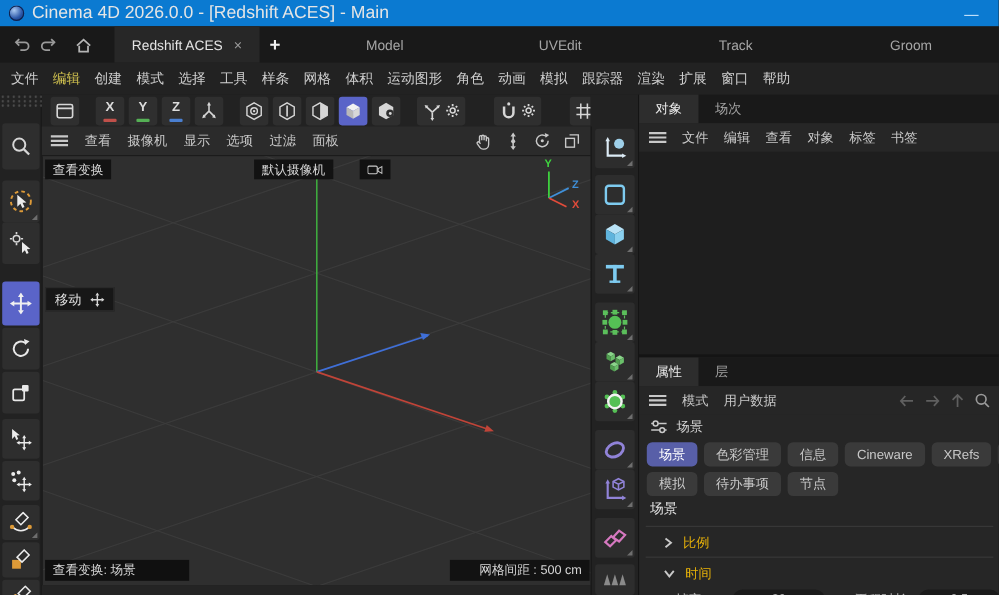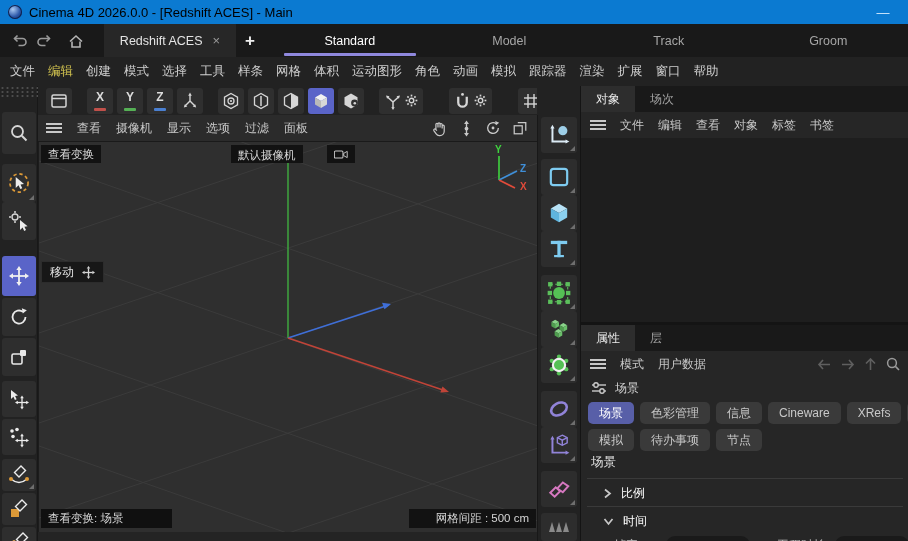--- a/index.html
+++ b/index.html
@@ -5,21 +5,21 @@
   *{margin:0;padding:0;box-sizing:border-box}
   html,body{width:908px;height:541px;overflow:hidden;background:#1b1b1b;
     font-family:"Liberation Sans","DejaVu Sans",sans-serif;color:#cfcfcf}
   #app{position:relative;width:908px;height:541px;background:#222}
   .abs{position:absolute}
   svg{display:block}
 
   
   .titlebar{left:0;top:0;width:908px;height:24px;background:#0b7ad1;display:flex;align-items:center;padding:0 8px;gap:7px}
   .logo{width:14px;height:14px;border-radius:50%;background:radial-gradient(circle at 35% 32%,#a9c9f2,#2b57a8 55%,#13295c);box-shadow:inset 0 0 0 1px #0c2250}
-  .wtitle{color:#000000;font-size:13px;white-space:nowrap}
+  .wtitle{color:#e5e5e5;font-size:16px;white-space:nowrap}
   .minbtn{position:absolute;right:16px;top:4px;width:18px;height:14px;display:flex;align-items:flex-end;justify-content:center;cursor:pointer}
   .minbtn span{font-size:13px;line-height:10px;color:#d8ecff}
 
   
   .tabbar{left:0;top:24px;width:908px;height:33px;background:#191919}
   .ticon{position:absolute;top:8px;width:20px;height:18px;display:flex;align-items:center;justify-content:center;cursor:pointer}
   .doctab{position:absolute;left:104px;top:0;height:33px;width:132px;background:#272727;display:flex;align-items:center;justify-content:center;gap:10px;font-size:12.5px;color:#e4e4e4;cursor:pointer}
   .doctab .x{color:#9a9a9a;font-size:13px}
   .addtab{position:absolute;left:238px;top:0;height:33px;width:24px;display:flex;align-items:center;justify-content:center;color:#efefef;font-size:17px;font-weight:bold;cursor:pointer}
   .laytabs{position:absolute;left:270px;top:0;height:33px;right:0;display:flex}
@@ -51,21 +51,21 @@
   .lb.on{background:#5a64c8}
   .lhandle{position:absolute;left:0;top:0;width:38px;height:12px}
 
   
   .vpmenubar{left:38px;top:115px;width:499px;height:27px;background:#2b2b2b;display:flex;align-items:center;padding:0 8px;gap:15px;border-bottom:1px solid #1a1a1a}
   .vpmenubar .mi{font-size:12px;color:#c8c8c8;cursor:pointer;white-space:nowrap}
   .vpnav{margin-left:auto;display:flex;gap:9px}
   .vpnav .ni{width:18px;height:18px;display:flex;align-items:center;justify-content:center;cursor:pointer}
   .canvas{left:38px;top:142px;width:499px;height:390px;background:#2f2f2f;overflow:hidden;border-left:1px solid #1c1c1c}
   .vlabel{position:absolute;background:#121212;color:#d8d8d8;font-size:11.5px;display:flex;align-items:center;padding:0 7px;height:18px;cursor:pointer}
-  .camlabel{display:flex;align-items:flex-end;gap:8px}
+  .camlabel{display:flex;align-items:center;gap:8px}
   .gizmo-lab{position:absolute;font-size:10px;font-weight:bold}
   .tooltip{position:absolute;left:2px;top:119px;background:#171717;border:1px solid #2c2c2c;color:#e2e2e2;font-size:12px;display:flex;align-items:center;gap:8px;padding:2px 8px;height:22px}
   .vstatus{position:absolute;height:19px;display:flex;align-items:center;font-size:11.5px;color:#d6d6d6;padding:0 7px;background:#101010}
   .vbottom{left:38px;top:532px;width:499px;height:9px;background:#242424}
 
   
   .midcol{left:537px;top:115px;width:43px;height:426px;background:#222;border-left:1px solid #181818}
   .mb{position:absolute;left:3px;width:36px;height:36px;border-radius:3px;background:#2d2d2d;display:flex;align-items:center;justify-content:center;cursor:pointer}
   .subtri::after{content:"";position:absolute;right:2px;bottom:2px;border-style:solid;border-width:0 0 5px 5px;border-color:transparent transparent #6e6e6e transparent}
 
@@ -78,21 +78,21 @@
   .pmenu .mi{font-size:12px;color:#c8c8c8;cursor:pointer;white-space:nowrap}
   .objlist{position:absolute;left:0;top:52px;width:328px;height:184px;background:#1e1e1e}
   .splitbar{position:absolute;left:0;top:236px;width:328px;height:3px;background:#141414}
   .navarrows{margin-left:auto;display:flex;gap:10px;align-items:center}
   .objrow{position:absolute;left:0;top:290px;width:328px;height:24px;display:flex;align-items:center;gap:8px;padding:0 10px;font-size:12px;color:#d2d2d2}
   .btnrow{position:absolute;left:7px;display:flex;gap:6px;height:22px}
   .abtn{height:22px;padding:0 11px;border-radius:5px;background:#3a3a3a;color:#c8c8c8;font-size:12px;display:flex;align-items:center;cursor:pointer;white-space:nowrap}
   .abtn.on{background:#585fa8;color:#fff}
   .sechead{position:absolute;left:10px;top:368px;font-size:12.5px;color:#e2e2e2}
   .divider{position:absolute;left:6px;width:316px;height:1px;background:#3a3a3a}
-  .grow{position:absolute;left:0;width:328px;height:22px;display:flex;align-items:center;gap:9px;padding:0 0 0 22px;font-size:12px;color:#ffffff;cursor:pointer}
+  .grow{position:absolute;left:0;width:328px;height:22px;display:flex;align-items:center;gap:9px;padding:0 0 0 22px;font-size:12px;color:#eab308;cursor:pointer}
   .frow{position:absolute;left:0;top:448px;width:328px;height:22px;display:flex;align-items:center;font-size:12px;color:#b9b9b9}
   .fbox{height:18px;background:#1a1a1a;border-radius:9px;color:#cfcfcf;font-size:11.5px;display:flex;align-items:center;justify-content:center;cursor:text}
 </style>
 </head>
 <body>
 
 <div id="app">
 
   <div class="abs titlebar">
     <span class="logo"></span>
@@ -120,22 +120,22 @@
           <path d="M2 7.5 8 2l6 5.5" fill="none" stroke="#b5b5b5" stroke-width="1.6"></path>
           <path d="M4 7.5V13h8V7.5" fill="none" stroke="#b5b5b5" stroke-width="1.6"></path>
         </svg>
     </span>
     <div class="doctab">
       <span>Redshift ACES</span>
       <span class="x">×</span>
     </div>
     <div class="addtab">+</div>
     <div class="laytabs">
-      <div class="laytab on">Standard</div>
       <div class="laytab">Model</div>
+      <div class="laytab">UVEdit</div>
       <div class="laytab">Track</div>
       <div class="laytab">Groom</div>
     </div>
   </div>
 
   <div class="abs menubar">
     <span class="mi">文件</span>
     <span class="mi hl">编辑</span>
     <span class="mi">创建</span>
     <span class="mi">模式</span>

